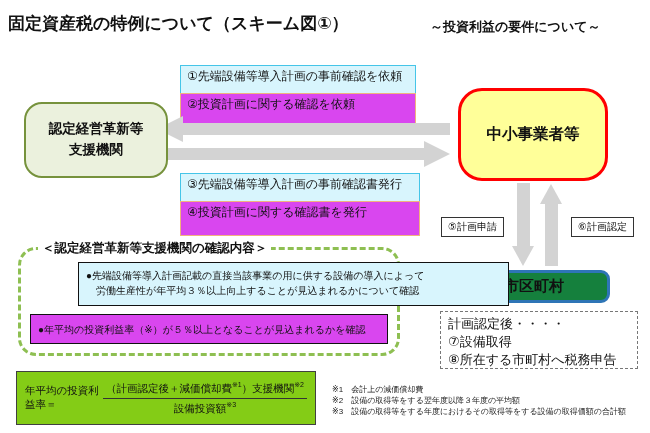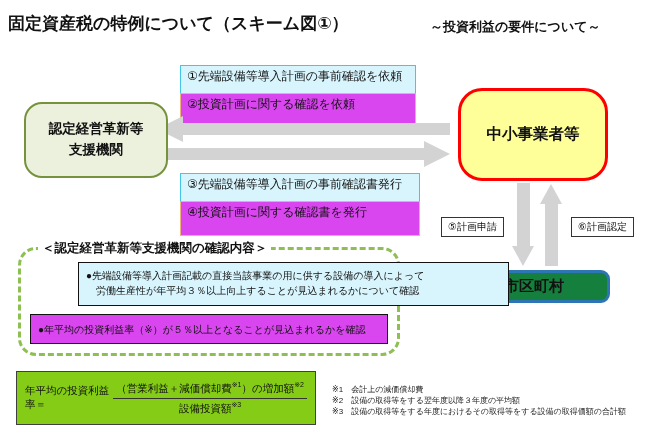--- a/index.html
+++ b/index.html
@@ -72,35 +72,40 @@
     <div class="shaft" style="left:545px;top:204px;width:13px;height:62px;"></div>
   </div>
 
   <div class="abs taglabel" style="left:441px;top:217px;">⑤計画申請</div>
   <div class="abs taglabel" style="left:571px;top:217px;">⑥計画認定</div>
 
   <div class="abs entity muni" style="left:458px;top:270px;width:152px;height:33px;">
     <span>市区町村</span>
   </div>
 
+  <div class="abs afterbox" style="left:440px;top:311px;width:198px;height:58px;">
+    <div>計画認定後・・・・</div>
+    <div>⑦設備取得</div>
+    <div>⑧所在する市町村へ税務申告</div>
+  </div>
 
   <div class="abs dashsec" style="left:18px;top:247px;width:382px;height:109px;"></div>
   <div class="abs dashtitle" style="left:38px;top:240px;">＜認定経営革新等支援機関の確認内容＞</div>
   <div class="abs confitem cyan" style="left:30px;top:262px;width:431px;height:44px;margin-left:48px;">
     <div>●先端設備等導入計画記載の直接当該事業の用に供する設備の導入によって</div>
     <div class="ind">労働生産性が年平均３％以上向上することが見込まれるかについて確認</div>
   </div>
   <div class="abs confitem orange" style="left:30px;top:314px;width:358px;height:30px;display:flex;align-items:center;">
     <span>●年平均の投資利益率（※）が５％以上となることが見込まれるかを確認</span>
   </div>
 
   <div class="abs formula" style="left:16px;top:371px;width:300px;height:54px;">
     <span>年平均の投資利益率＝</span>
     <span class="frac">
-      <span class="num"><span>（営業利益＋減価償却費</span><sup>※1</sup><span>）の増加額</span><sup>※2</sup></span>
+      <span class="num"><span>（計画認定後＋減価償却費</span><sup>※1</sup><span>）支援機関</span><sup>※2</sup></span>
       <span class="den"><span>設備投資額</span><sup>※3</sup></span>
     </span>
   </div>
 
   <div class="abs foot" style="left:332px;top:384px;">
     <div>※1　会計上の減価償却費</div>
     <div>※2　設備の取得等をする翌年度以降３年度の平均額</div>
     <div>※3　設備の取得等をする年度におけるその取得等をする設備の取得価額の合計額</div>
   </div>
 

